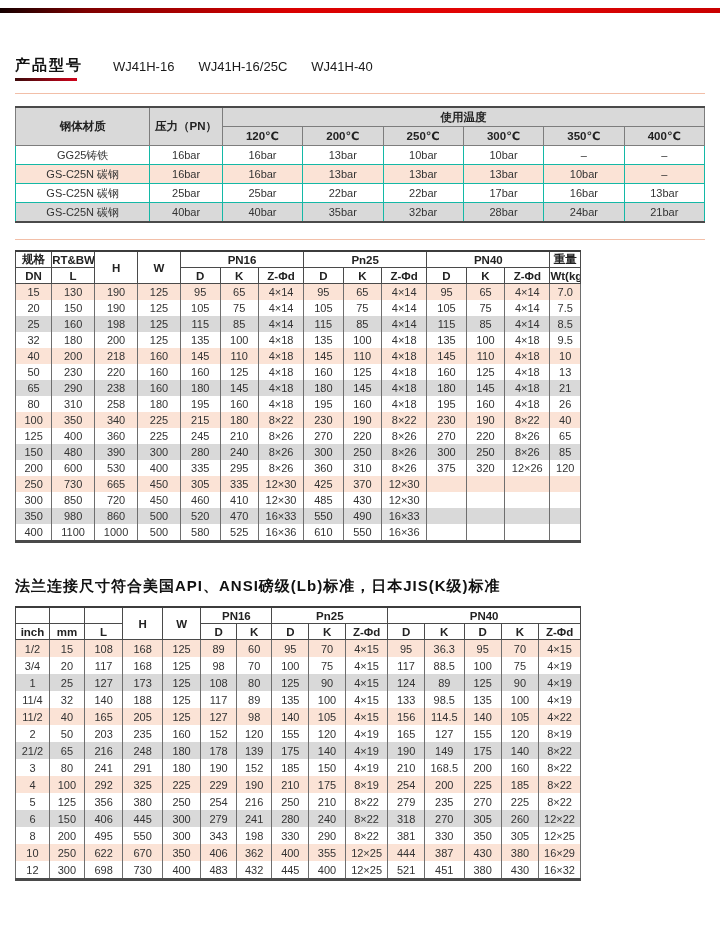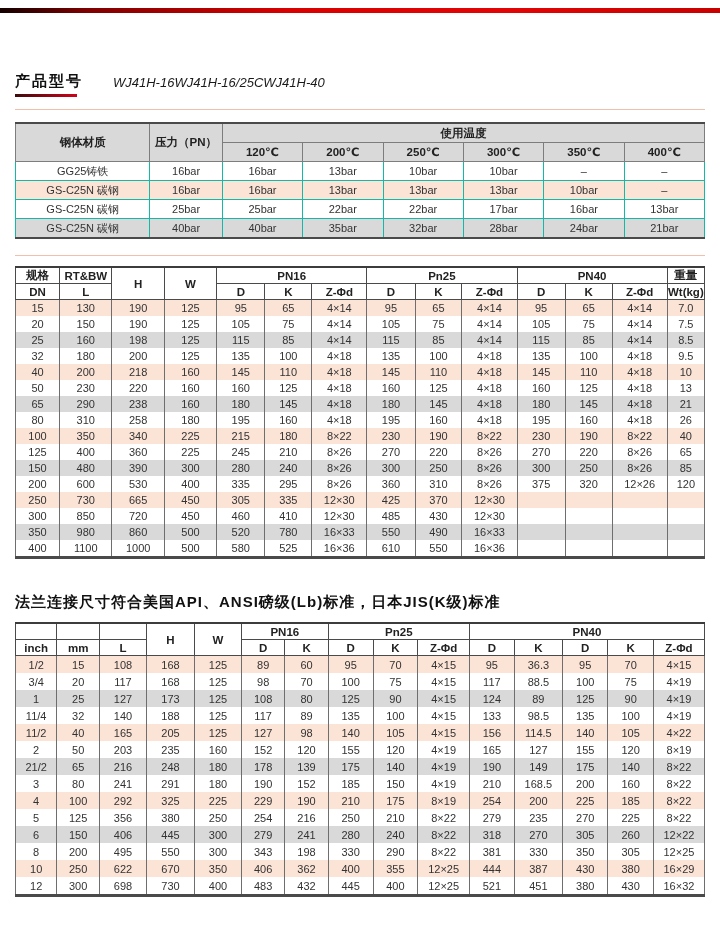--- a/index.html
+++ b/index.html
@@ -14,40 +14,40 @@
   }
   .content{padding:0 15px;}
   .sec-title{font-weight:bold;font-size:15px;color:#111;letter-spacing:2px;line-height:18px;}
   .red-underline{height:3px;background:linear-gradient(90deg,#3d0b0b,#d0021b);margin-top:4px;}
   .u1{width:62px;}
   .u2{width:78px;}
   .pink-line{border:none;border-top:1px solid #f2bfa8;margin:0;}
   .pl-1{margin-top:12px;}
   .pl-2{margin-top:16px;}
 
-  .product-row{margin-top:72px;display:flex;align-items:flex-start;}
-  .models{display:flex;margin-left:30px;padding-top:3px;font-size:13px;color:#1a1a1a;font-style:italic;}
+  .product-row{margin-top:56px;display:flex;align-items:flex-start;}
+  .models{display:flex;gap:24px;margin-left:30px;padding-top:3px;font-size:13px;color:#1a1a1a;}
 
   .usage-row{margin-top:12px;display:flex;align-items:flex-start;}
   .usage-title-block{width:103px;flex:none;padding-top:8px;}
 
   table{border-collapse:collapse;table-layout:fixed;text-align:center;}
   th,td{padding:0;white-space:nowrap;overflow:hidden;}
 
   
   .t1{flex:1;width:587px;font-size:11px;border-top:2px solid #4a4a4a;border-bottom:2px solid #4a4a4a;}
   .t1 th{background:#d9d9d9;border:1px solid #7d7d7d;font-weight:bold;font-size:11.5px;height:18px;color:#222;}
   .t1 td{border:1px solid #14b8a6;height:18px;color:#333;}
 
   .table-title{font-weight:bold;font-size:15px;color:#111;letter-spacing:1px;}
   .din-title{margin-top:9px;}
   .ansi-title{margin-top:34px;}
 
   
-  .bigtable{width:690px;margin-top:10px;font-size:11px;border-top:2px solid #3c3c3c;border-bottom:3px solid #4a4a4a;}
+  .bigtable{width:566px;margin-top:10px;font-size:11px;border-top:2px solid #3c3c3c;border-bottom:3px solid #4a4a4a;}
   .bigtable th{border:1px solid #4a4a4a;font-weight:bold;font-size:11.5px;background:#fff;height:15px;color:#222;}
   .bigtable td{border-left:1px solid #6e6e6e;border-right:1px solid #6e6e6e;height:16px;color:#333;}
   .t3 td{height:17px;}
 
   tr.row-pink td{background:#fbe3d6;}
   tr.row-gray td{background:#d9d9d9;}
   tr.row-white td{background:#ffffff;}
 </style>
 </head>
 <body>
@@ -411,21 +411,21 @@
           <td></td>
           <td></td>
           <td></td>
         </tr>
         <tr class="row-gray">
           <td>350</td>
           <td>980</td>
           <td>860</td>
           <td>500</td>
           <td>520</td>
-          <td>780</td>
+          <td>470</td>
           <td>16×33</td>
           <td>550</td>
           <td>490</td>
           <td>16×33</td>
           <td></td>
           <td></td>
           <td></td>
           <td></td>
         </tr>
         <tr class="row-white">

